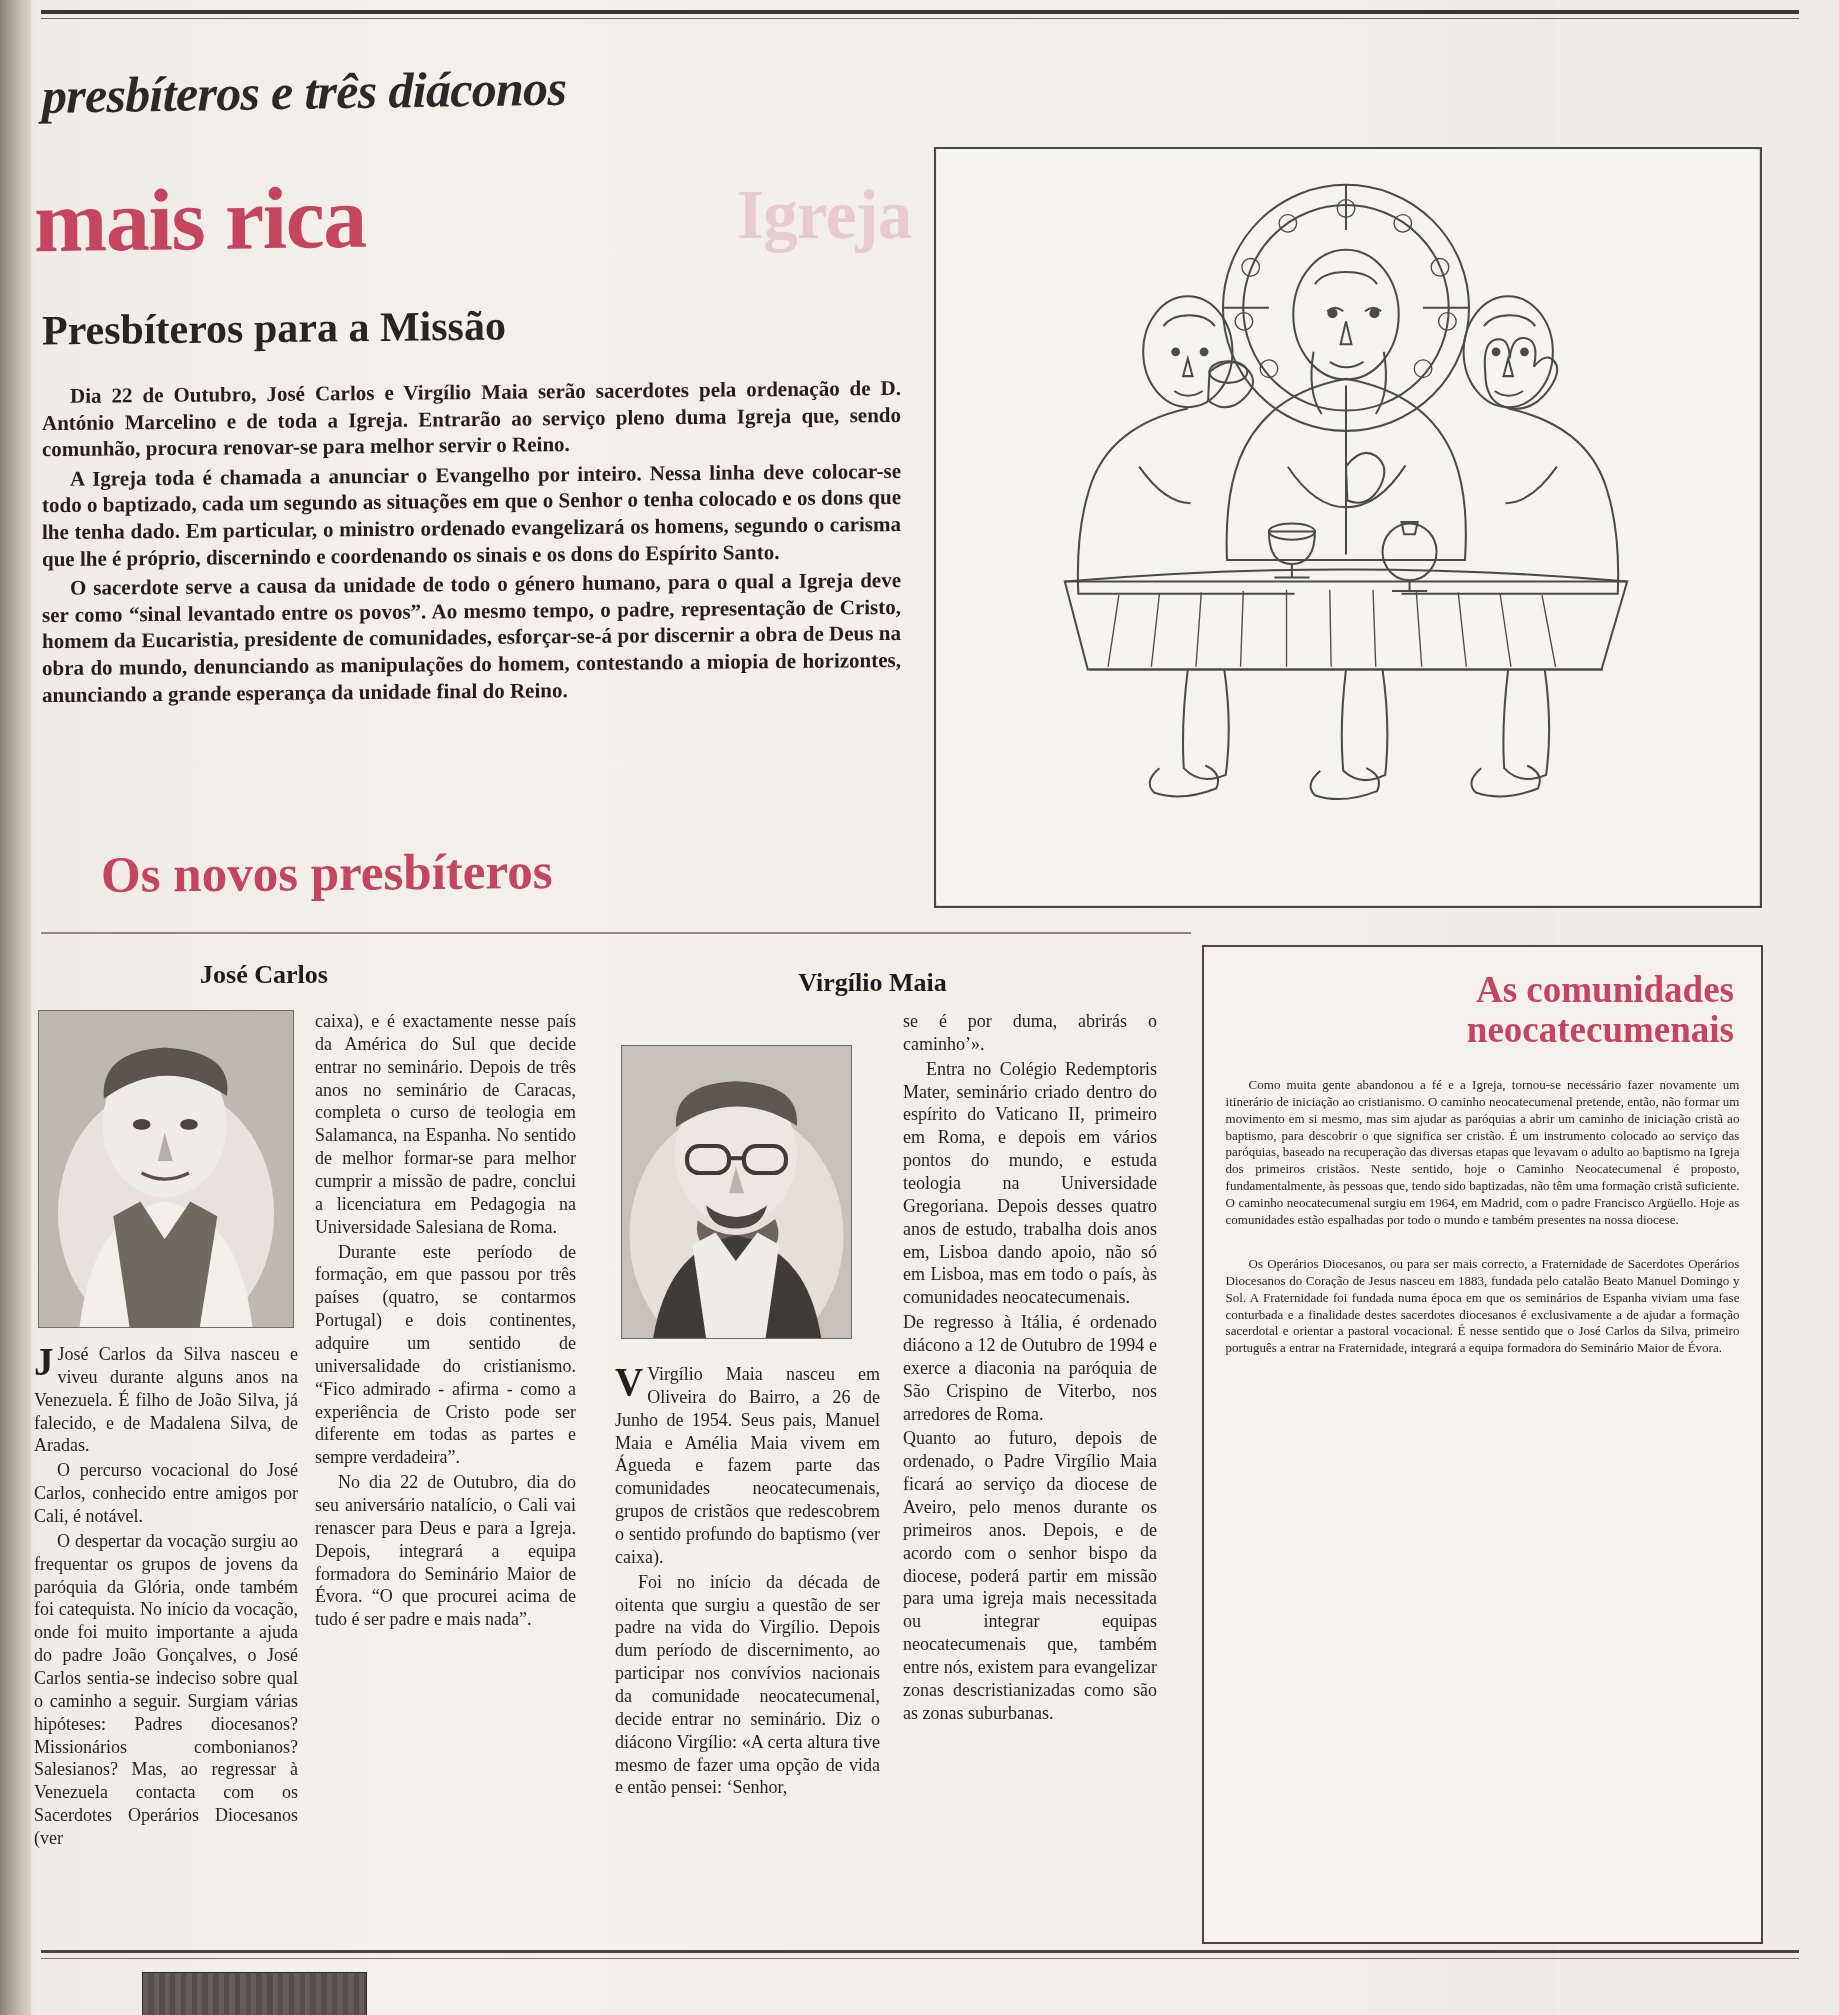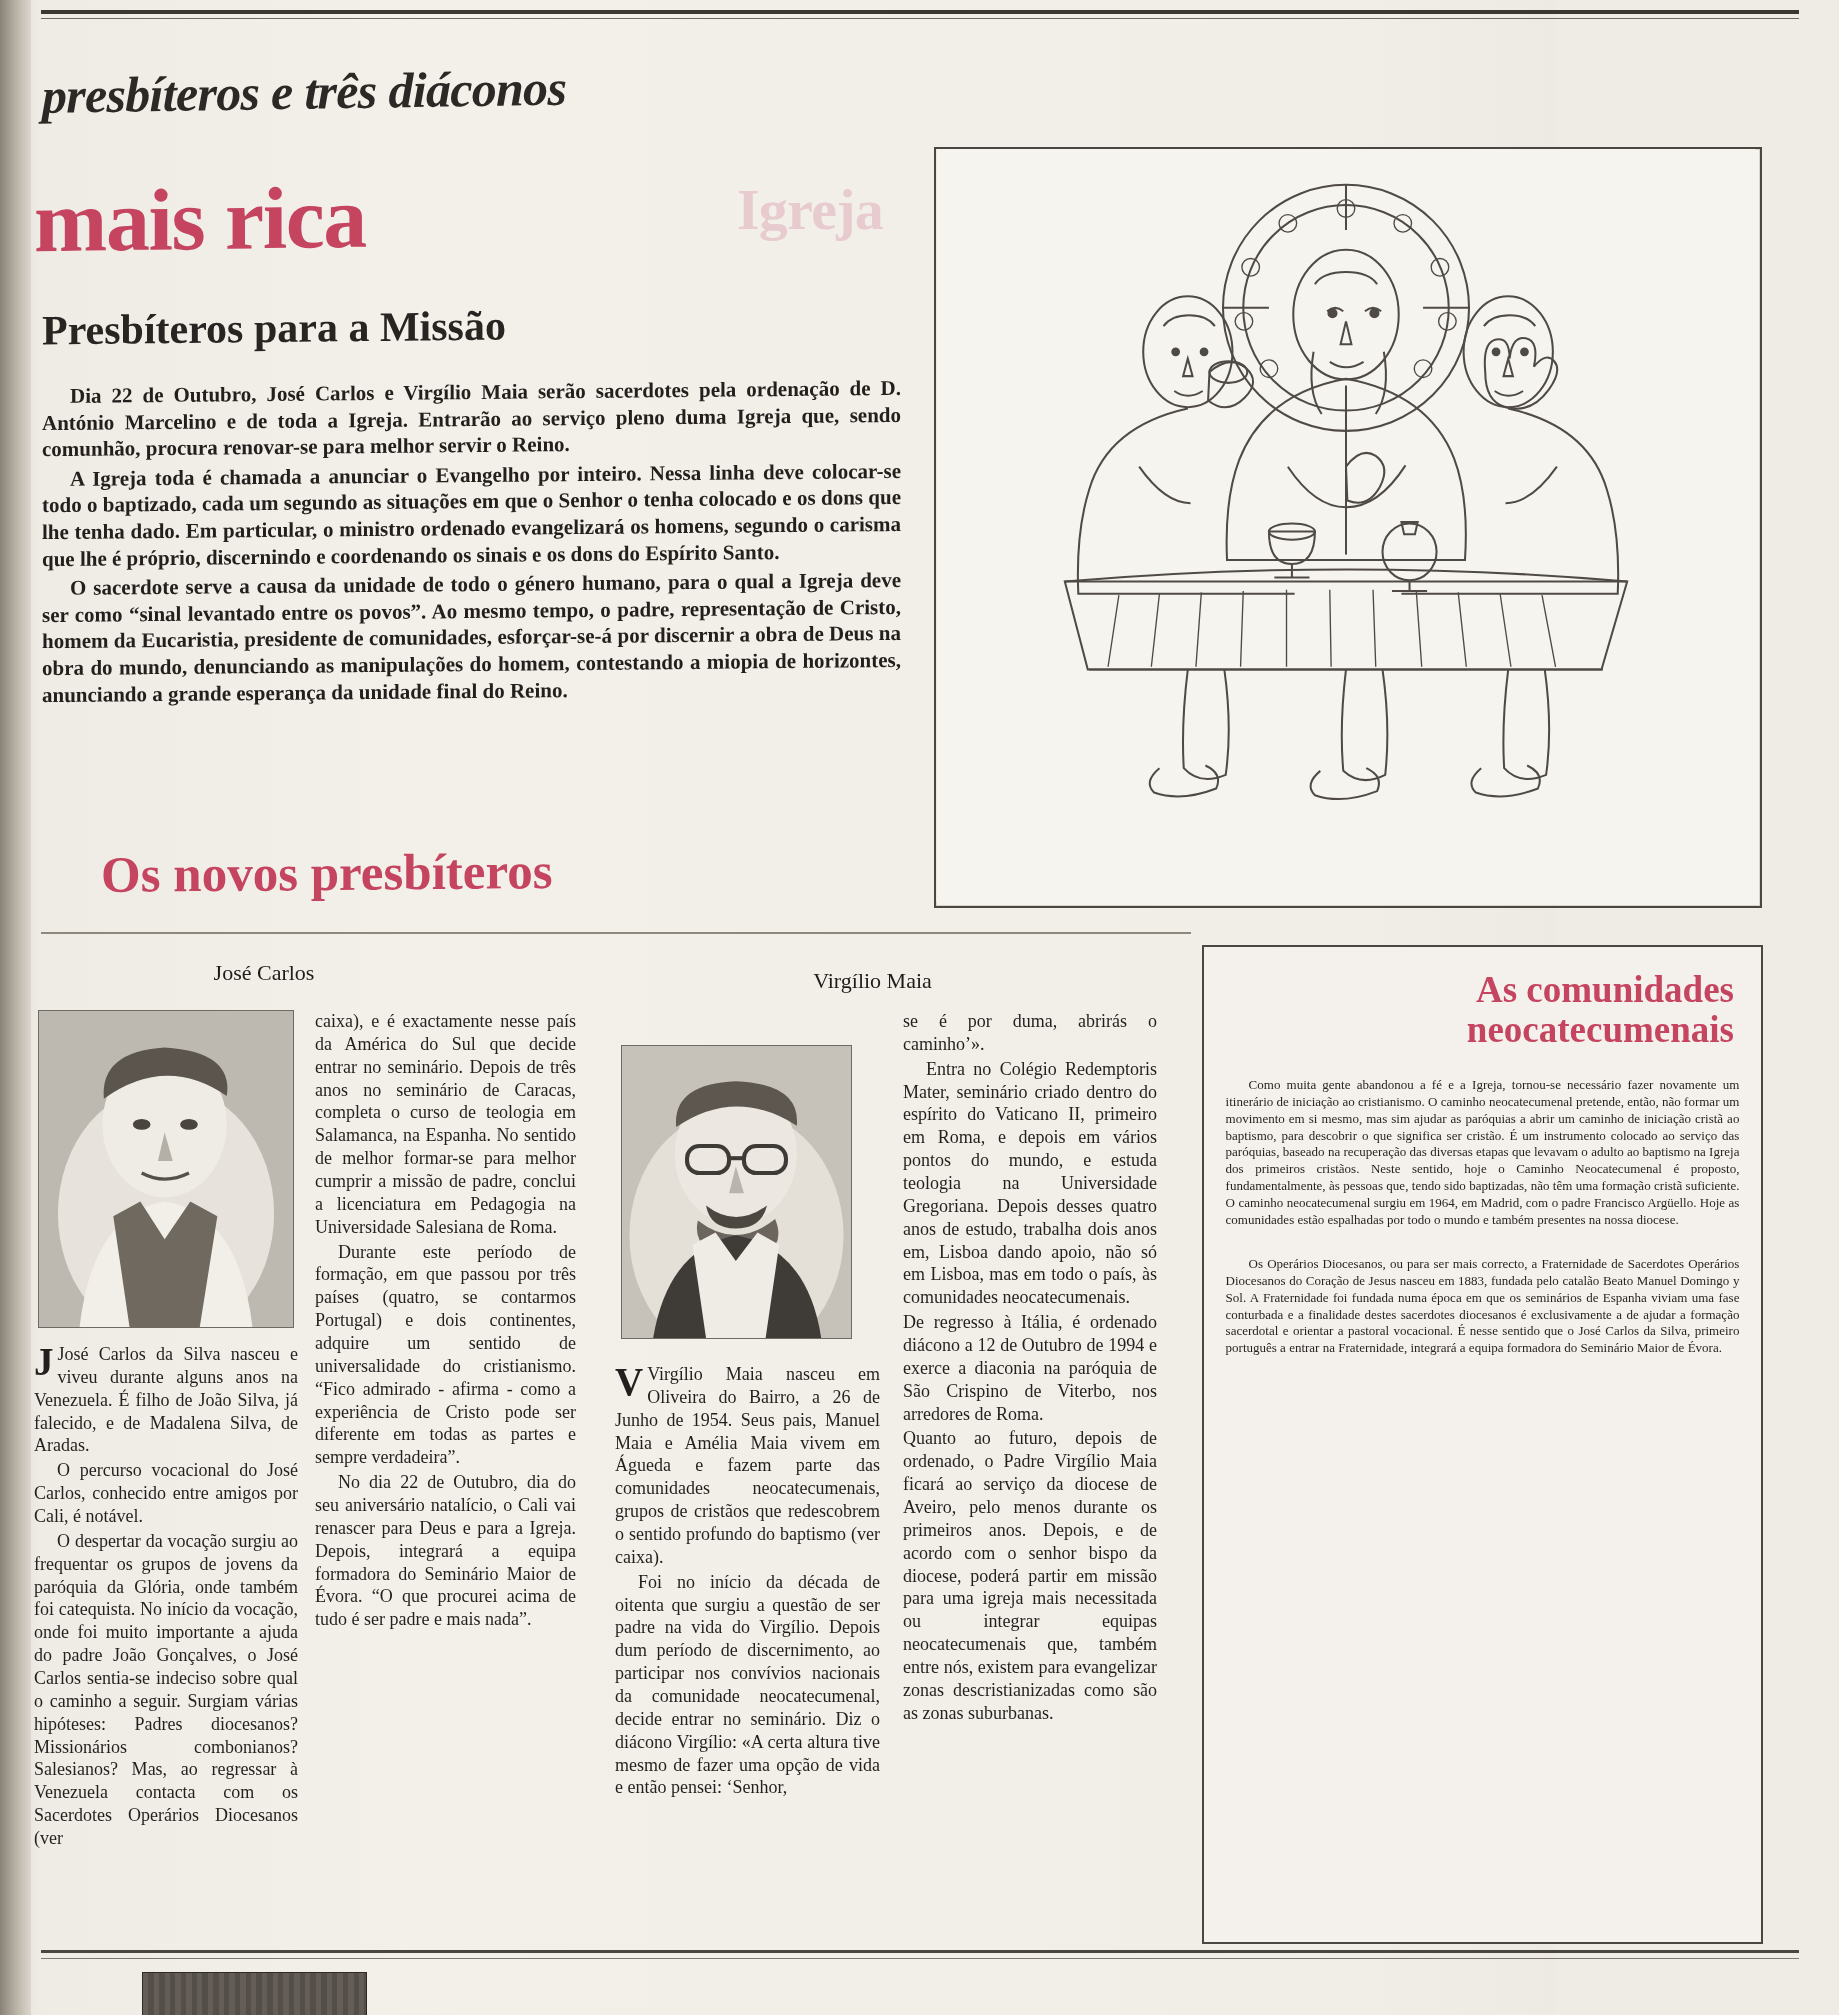--- a/index.html
+++ b/index.html
@@ -54,21 +54,21 @@
     position:absolute;left:34px;top:169px;
     font-family:"Liberation Serif", serif;
     font-weight:700;font-size:88px;
     color:#c5445f;
     letter-spacing:-1.4px;
     transform:skewY(-0.8deg);
   }
   .ghosthead{
     position:absolute;left:737px;top:176px;
     font-family:"Liberation Serif", serif;
-    font-weight:700;font-size:58px;
+    font-weight:700;font-size:69px;
     color:#e4bfc6;
     opacity:.75;
     letter-spacing:-0.7px;
   }
   .subhead{
     position:absolute;left:42px;top:304px;
     font-family:"Liberation Serif", serif;
     font-weight:700;font-size:42px;
     color:#282422;
     transform:skewY(-0.6deg);
@@ -103,21 +103,21 @@
     transform:skewY(-0.5deg);
   }
 
   .hr-mid{
     position:absolute;left:41px;top:932px;width:1150px;height:2px;background:#8d877e;
   }
 
   
   .colhead{
     position:absolute;
-    font-weight:400;font-size:22px;color:#1f1b1a;
+    font-weight:700;font-size:26px;color:#1f1b1a;
     text-align:center;
   }
   .photo{
     position:absolute;
     border:1.4px solid #6f6a63;
     background:#b8b3ab;
     overflow:hidden;
   }
   .photo .inner{width:100%;height:100%;}
 

